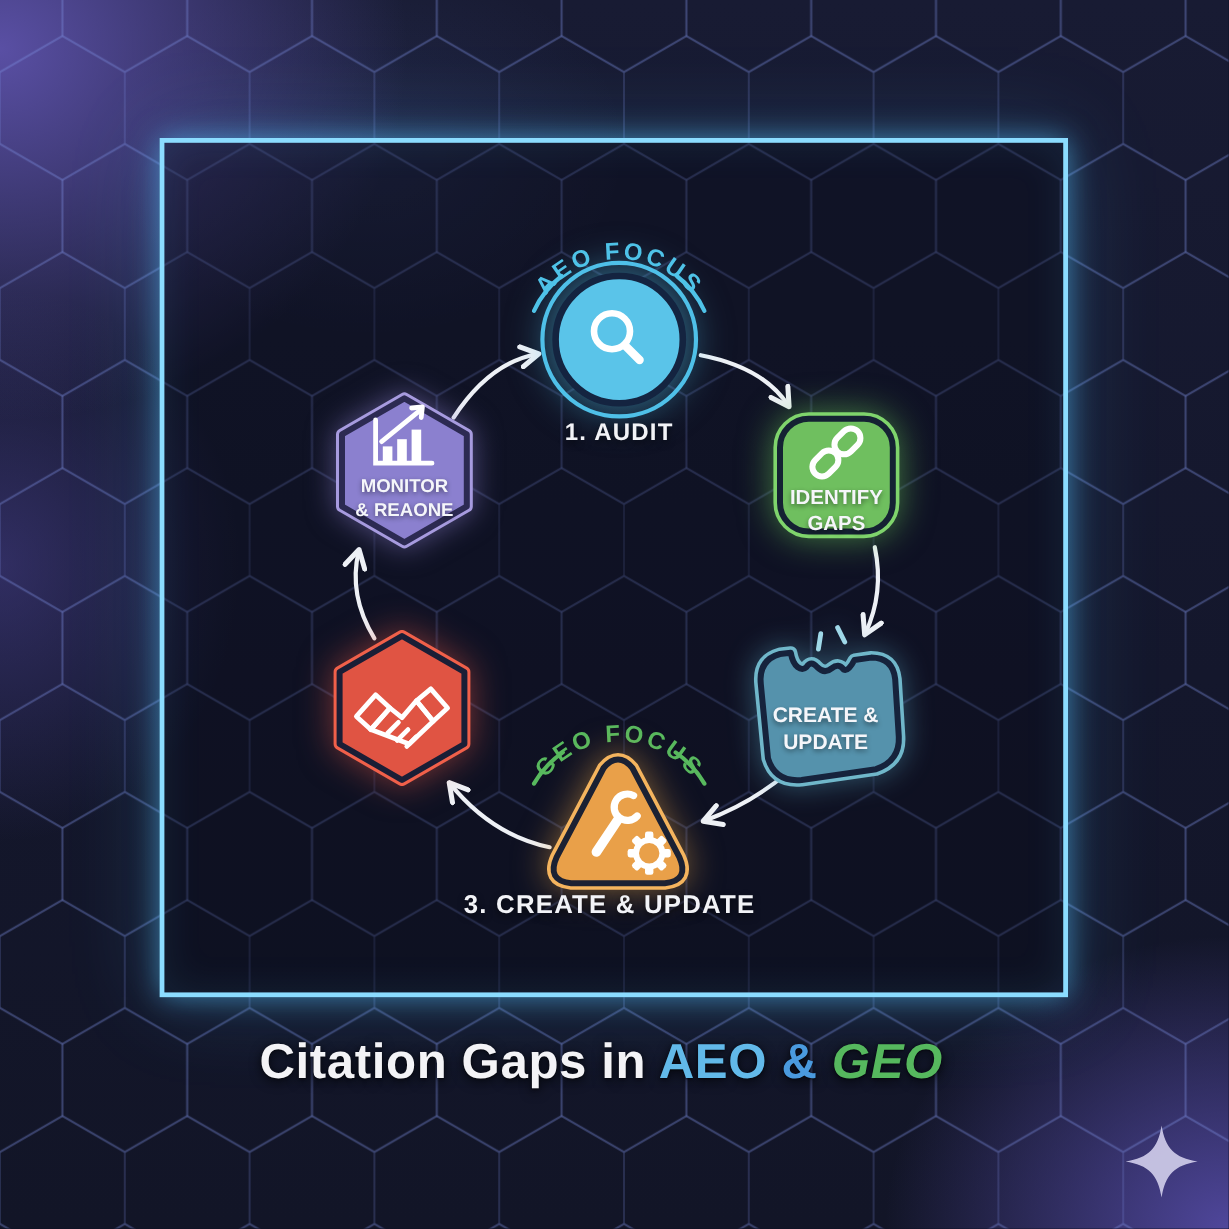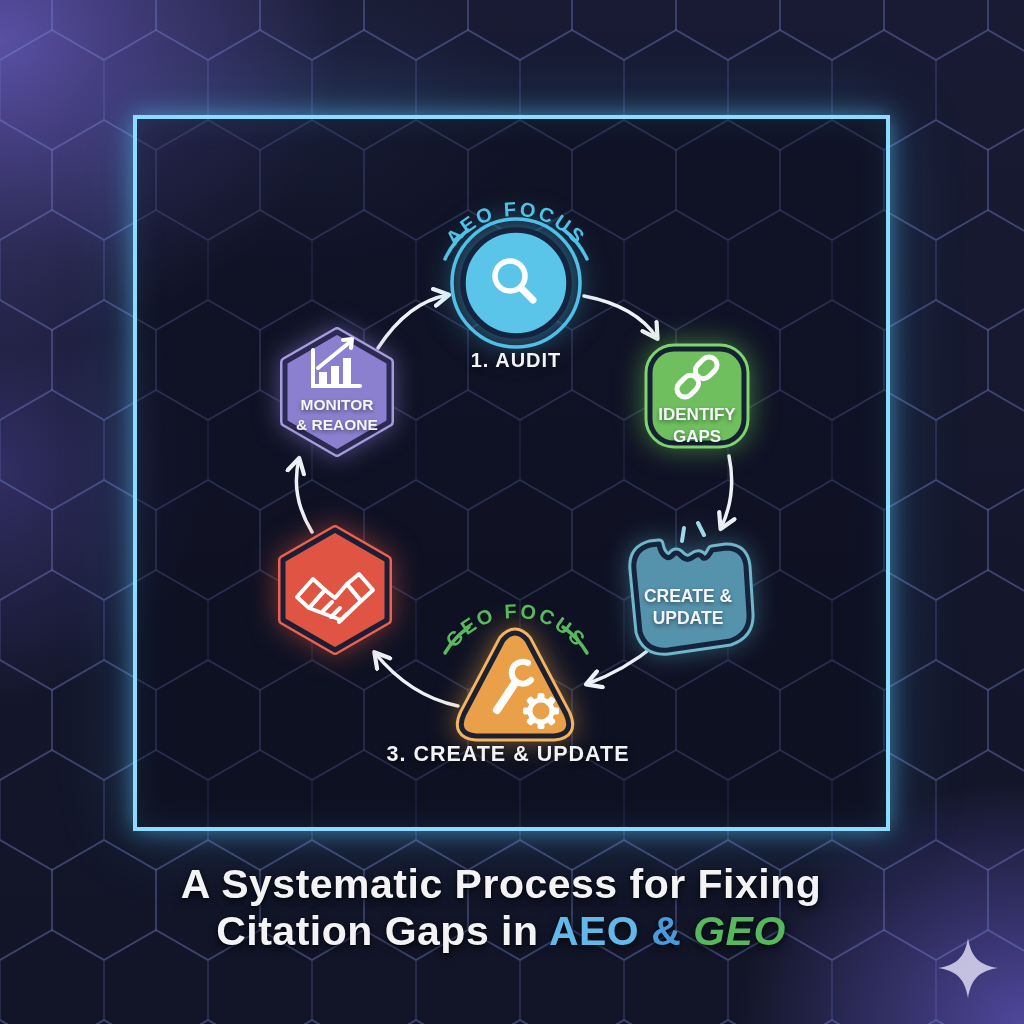--- a/index.html
+++ b/index.html
@@ -180,21 +180,20 @@
         <rect x="343" y="358" width="8" height="28" fill="#fff"></rect>
         <path d="M 318,368 L 350,342" fill="none" stroke="#fff" stroke-width="4" stroke-linecap="round"></path>
         <path d="M 343,340 L 352,339 L 351,348" fill="none" stroke="#fff" stroke-width="4" stroke-linecap="round" stroke-linejoin="round"></path>
       </g>
       <text class="node-label" x="337" y="410" font-size="15.5">MONITOR</text>
       <text class="node-label" x="337" y="430" font-size="15.5">&amp; REAONE</text>
     </g>
   </svg>
 
   <div class="title">
-    <div>A Systematic Process for Fixing</div>
     <div><span>Citation Gaps in </span><span class="aeo">AEO</span><span class="amp"> &amp; </span><span class="geo">GEO</span></div>
   </div>
 
   <svg class="sparkle" width="72" height="72" viewBox="0 0 72 72">
     <path d="M36,6 C39,25 47,33 66,36 C47,39 39,47 36,66 C33,47 25,39 6,36 C25,33 33,25 36,6 Z" fill="#cac7e6" opacity="0.95"></path>
   </svg>
 
 </div>
 
 </body></html>

